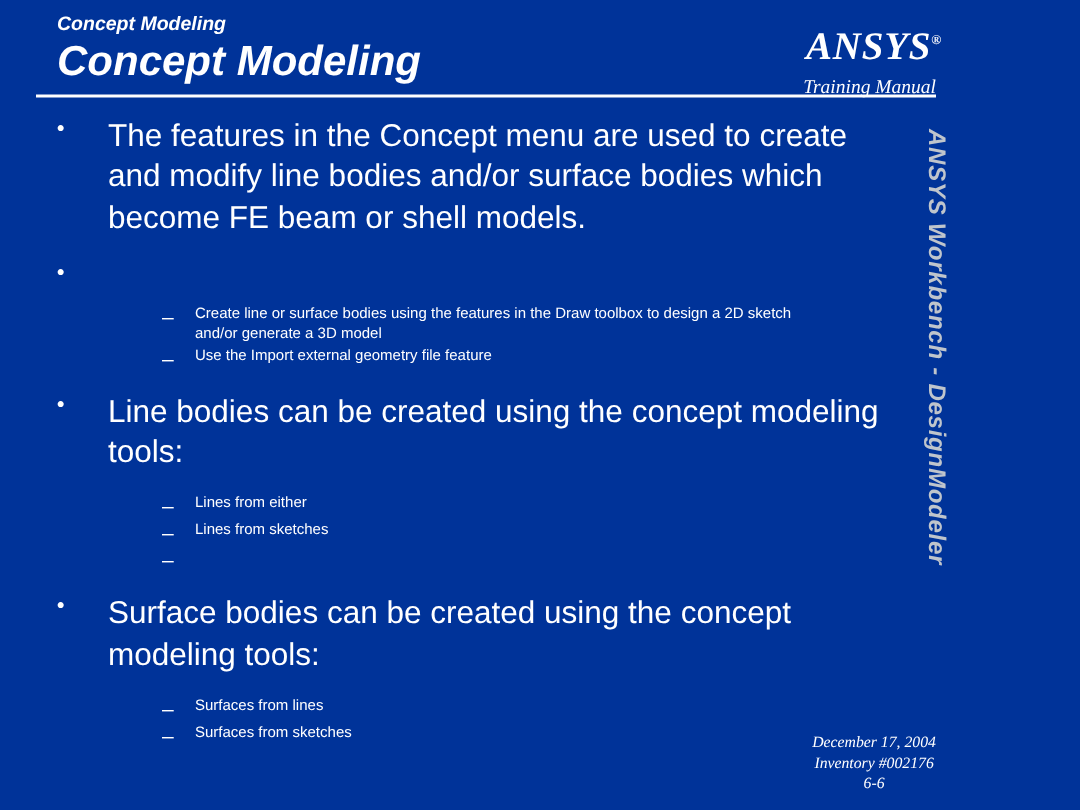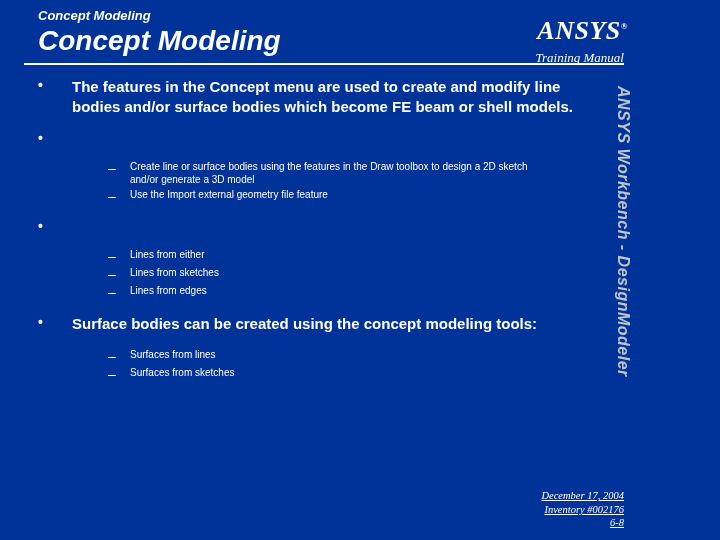--- a/index.html
+++ b/index.html
@@ -71,22 +71,22 @@
     display: flex;
     margin-bottom: 14px;
   }
   .b1 .dot {
     width: 34px;
     flex-shrink: 0;
     font-size: 14px;
     font-weight: bold;
   }
   .b1 .txt {
-    font-size: 15px;
-    font-weight: bold;
+    font-size: 21px;
+    font-weight: normal;
     line-height: 1.3;
     padding-right: 12px;
   }
   .b2list {
     margin: 4px 0 14px 70px;
   }
   .b2 {
     display: flex;
     margin-bottom: 2px;
   }
@@ -118,27 +118,26 @@
     font-weight: bold;
     font-style: italic;
     font-size: 16px;
     letter-spacing: 0.5px;
     white-space: nowrap;
   }
   .footer {
     position: absolute;
     right: 24px;
     bottom: 10px;
-    text-align: right;
+    text-align: center;
     color: #fff;
     font-size: 10.5px;
     font-style: italic;
     font-family: "Times New Roman", serif;
     line-height: 1.3;
-    text-decoration: underline;
   }
 </style>
 </head>
 <body>
 
 <div class="slide">
 
   <div class="header">
     <div class="breadcrumb">Concept Modeling</div>
     <div class="title">Concept Modeling</div>
@@ -168,33 +167,33 @@
         <div class="txt">Create line or surface bodies using the features in the Draw toolbox to design a 2D sketch and/or generate a 3D model</div>
       </div>
       <div class="b2">
         <div class="dash">–</div>
         <div class="txt">Use the Import external geometry file feature</div>
       </div>
     </div>
 
     <div class="b1">
       <div class="dot">•</div>
+      <div class="txt">Line bodies can be created using the concept modeling tools:</div>
     </div>
     <div class="b2list">
       <div class="b2">
         <div class="dash">–</div>
         <div class="txt">Lines from either</div>
       </div>
       <div class="b2">
         <div class="dash">–</div>
         <div class="txt">Lines from sketches</div>
       </div>
       <div class="b2">
         <div class="dash">–</div>
-        <div class="txt">Lines from edges</div>
       </div>
     </div>
 
     <div class="b1">
       <div class="dot">•</div>
       <div class="txt">Surface bodies can be created using the concept modeling tools:</div>
     </div>
     <div class="b2list">
       <div class="b2">
         <div class="dash">–</div>
@@ -208,16 +207,16 @@
 
   </div>
 
   <div class="side-label">
     <div class="v">ANSYS Workbench - DesignModeler</div>
   </div>
 
   <div class="footer">
     <div>December 17, 2004</div>
     <div>Inventory #002176</div>
-    <div>6-8</div>
+    <div>6-6</div>
   </div>
 
 </div>
 
 </body></html>

